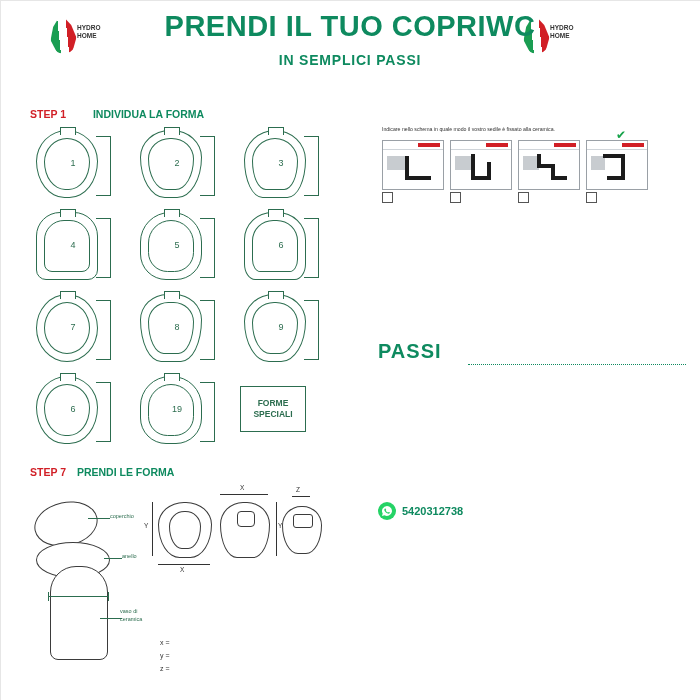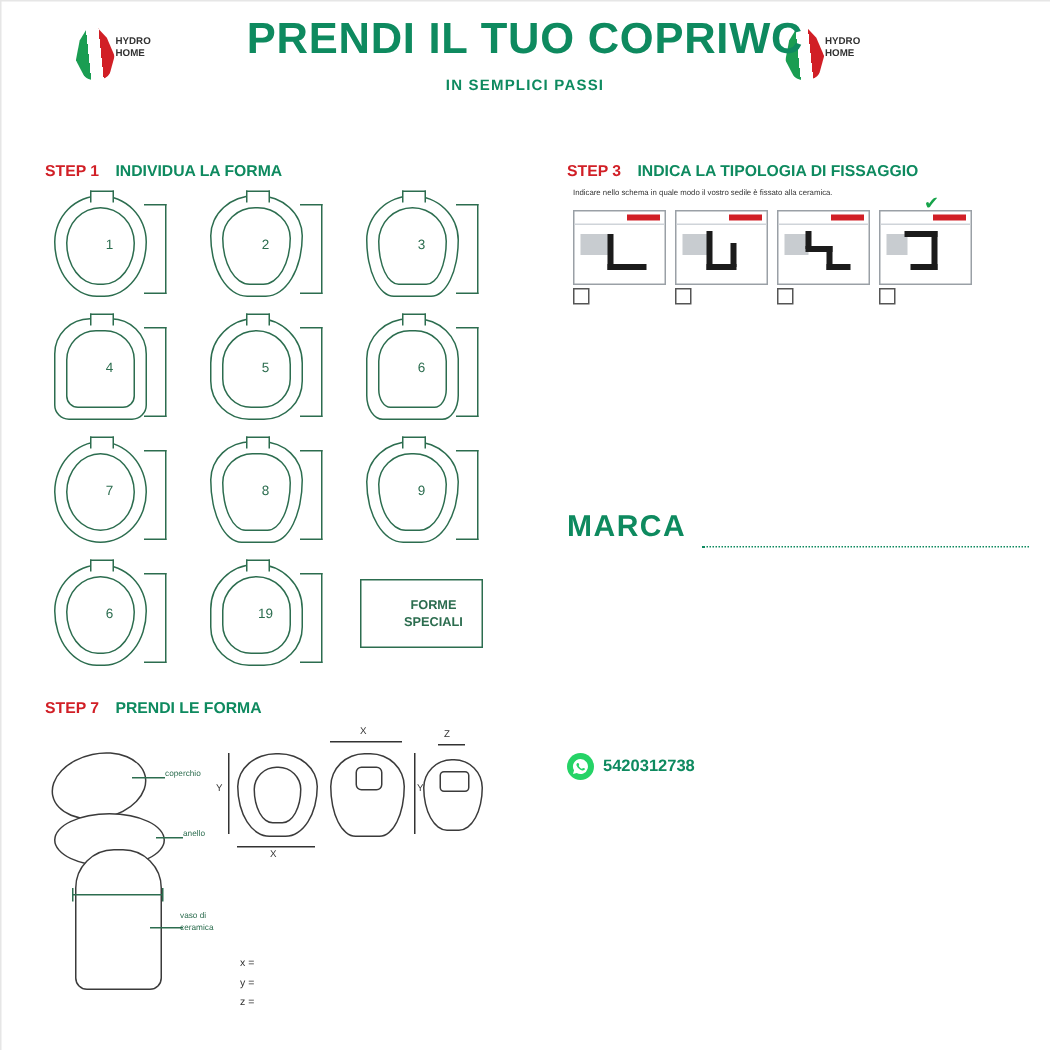--- a/index.html
+++ b/index.html
@@ -13,21 +13,21 @@
   .page{position:relative;width:700px;height:700px;}
 
   
   .header{position:absolute;left:0;top:0;width:700px;height:82px;}
   .title{
     position:absolute;left:0;top:10px;width:700px;text-align:center;
     font-size:29px;font-weight:bold;color:#0e8a5f;letter-spacing:.5px;
   }
   .subtitle{
     position:absolute;left:0;top:52px;width:700px;text-align:center;
-    font-size:10px;font-weight:bold;color:#0e8a5f;letter-spacing:.8px;
+    font-size:14px;font-weight:bold;color:#0e8a5f;letter-spacing:.8px;
   }
   .logo{position:absolute;top:14px;width:56px;height:46px;}
   .logo.left{left:50px;}
   .logo.right{left:523px;}
   .logo .drop{
     position:absolute;left:0;top:0;width:26px;height:40px;
     border-radius:50% 50% 50% 50%/60% 60% 40% 40%;
     background:linear-gradient(90deg,#1a9d52 0 34%,#ffffff 34% 66%,#d11f26 66% 100%);
     transform:rotate(-6deg);
     clip-path:polygon(50% 0%,85% 30%,100% 62%,80% 95%,50% 100%,20% 95%,0% 62%,15% 30%);
@@ -130,21 +130,21 @@
         <div>HYDRO</div>
         <div>HOME</div>
       </div>
     </div>
     <div class="title">PRENDI IL TUO COPRIWC</div>
     <div class="subtitle">IN SEMPLICI PASSI</div>
   </div>
 
   <div class="step-head" style="left:30px;top:108px;">
     <span class="num">STEP 1</span>
-    <span class="lbl" style="margin-left:8px">INDIVIDUA LA FORMA</span>
+    <span class="lbl" style="margin-left:24px">INDIVIDUA LA FORMA</span>
   </div>
 
   <div class="shapes">
 
     <div class="cell" style="left:0px;top:0px;">
       <div class="seat s-oval">
         <div class="hinge"></div>
           <div class="inner"></div>
       </div>
       <div class="num-badge">1</div>
@@ -234,21 +234,21 @@
 
     <div class="cell" style="left:104px;top:246px;">
       <div class="seat s-soft">
         <div class="hinge"></div>
           <div class="inner"></div>
       </div>
       <div class="num-badge">19</div>
       <div class="bracket"></div>
     </div>
 
-    <div class="special" style="left:210px;top:258px;padding-left:16px;">
+    <div class="special" style="left:210px;top:258px;">
       <div>
         <div>FORME</div>
         <div>SPECIALI</div>
       </div>
     </div>
   </div>
 
   <div class="step-head" style="left:30px;top:466px;">
     <span class="num">STEP 7</span>
     <span class="lbl" style="margin-left:8px">PRENDI LE FORMA</span>
@@ -294,24 +294,20 @@
     <div class="dimline" style="left:272px;top:8px;width:18px;height:1px;"></div>
     <div class="dimlab" style="left:276px;top:-2px;">Z</div>
 
     <div class="vars">
       <div>x =</div>
       <div>y =</div>
       <div>z =</div>
     </div>
   </div>
 
-  <div class="step-head" style="left:378px;top:108px;">
-    <span class="num">STEP 3</span>
-    <span class="lbl" style="margin-left:8px">INDICA LA TIPOLOGIA DI FISSAGGIO</span>
-  </div>
 
   <div class="step3">
     <div class="s3-note">Indicare nello schema in quale modo il vostro sedile è fissato alla ceramica.</div>
     <div class="s3-tick">✔</div>
 
     <div class="s3-card" style="left:4px;">
       <div class="cap">
           <div class="redbar"></div>
         </div>
       <div class="art">
@@ -356,21 +352,21 @@
       <div class="art">
         <div class="gray" style="left:0;top:4px;width:14px;height:14px;"></div>
         <div class="blk" style="left:12px;top:2px;width:22px;height:4px;"></div>
         <div class="blk" style="left:30px;top:2px;width:4px;height:26px;"></div>
         <div class="blk" style="left:16px;top:24px;width:18px;height:4px;"></div>
       </div>
     </div>
     <div class="s3-check" style="left:208px;"></div>
   </div>
 
-  <div class="marca">MARCA</div>
+  <div class="marca">PASSI</div>
   <div class="marca-line"></div>
 
 
   <div class="wa">
     <svg width="12" height="12" viewBox="0 0 24 24" aria-hidden="true">
       <path fill="#ffffff" d="M12 2a10 10 0 00-8.6 15.1L2 22l5-1.3A10 10 0 1012 2zm5.3 14.1c-.2.6-1.2 1.2-1.7 1.2-.5 0-1 .2-3.3-.8-2.8-1.2-4.5-4-4.6-4.2-.1-.2-1.1-1.4-1.1-2.7s.7-1.9 1-2.1c.2-.3.5-.3.7-.3h.5c.2 0 .4 0 .6.5l.8 2c.1.2.1.4 0 .6l-.4.5c-.1.2-.3.3-.1.6.2.3.8 1.3 1.7 2.1 1.2 1 2.1 1.3 2.4 1.5.3.1.4.1.6-.1l.7-.9c.2-.2.4-.2.6-.1l2 .9c.2.1.4.2.4.3.1.1.1.6-.1 1.1z"></path>
     </svg>
   </div>
   <div class="phone">5420312738</div>
 

